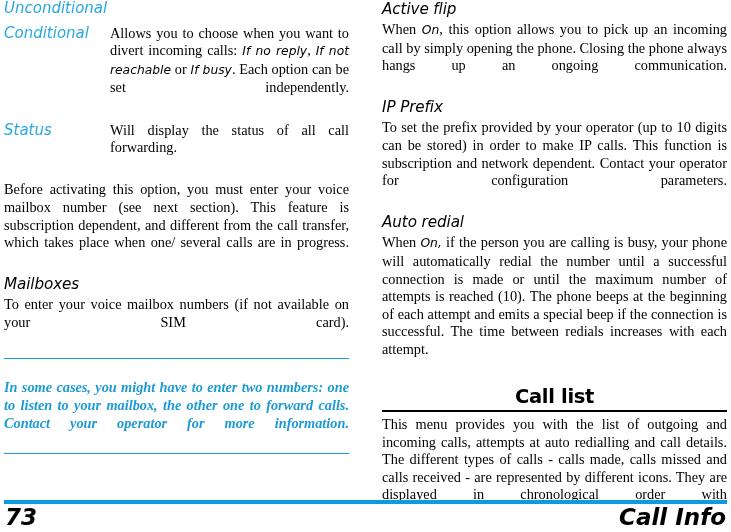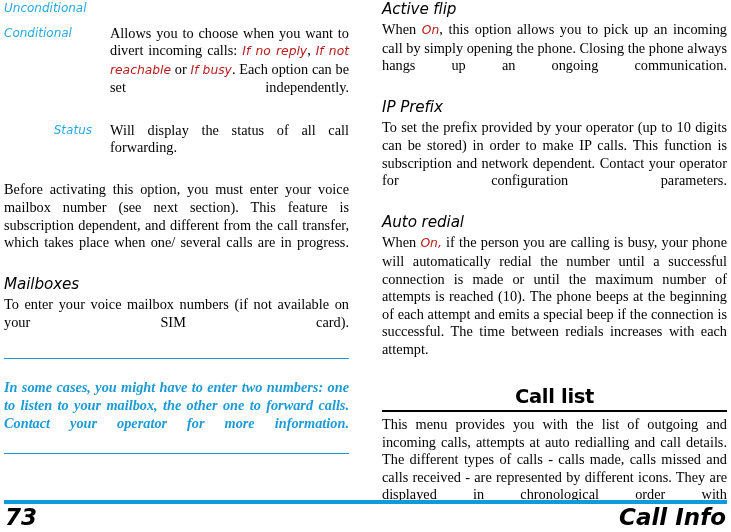--- a/index.html
+++ b/index.html
@@ -62,46 +62,46 @@
     display: flex;
     align-items: flex-start;
     margin-bottom: 7px;
   }
   .defterm {
     width: 106px;
     flex: 0 0 106px;
     padding-right: 8px;
     font-family: "DejaVu Sans", "Liberation Sans", sans-serif;
     font-style: italic;
-    font-size: 12px;
+    font-size: 15px;
     line-height: 17.6px;
     color: #29A8E0;
     white-space: nowrap;
   }
-  .defterm.indent-right { text-align: right; padding-right: 18px; }
+  .defterm.indent-right { padding-right: 18px; }
   .defdesc {
     flex: 1 1 auto;
     font-family: "Liberation Serif", "DejaVu Serif", serif;
     font-size: 14.3px;
     line-height: 17.6px;
     text-align: justify;
     text-justify: inter-word;
   }
   .defdesc.force-just::after {
     content: "";
     display: inline-block;
     width: 100%;
   }
 
   
   .opt {
     font-family: "DejaVu Sans", "Liberation Sans", sans-serif;
     font-style: italic;
     font-size: 12.3px;
-    color: #b91c1c;
+    color: #000000;
   }
 
   
   .subhead {
     font-family: "DejaVu Sans", "Liberation Sans", sans-serif;
     font-style: italic;
     font-weight: normal;
     font-size: 15.2px;
     line-height: 19px;
     color: #000000;

